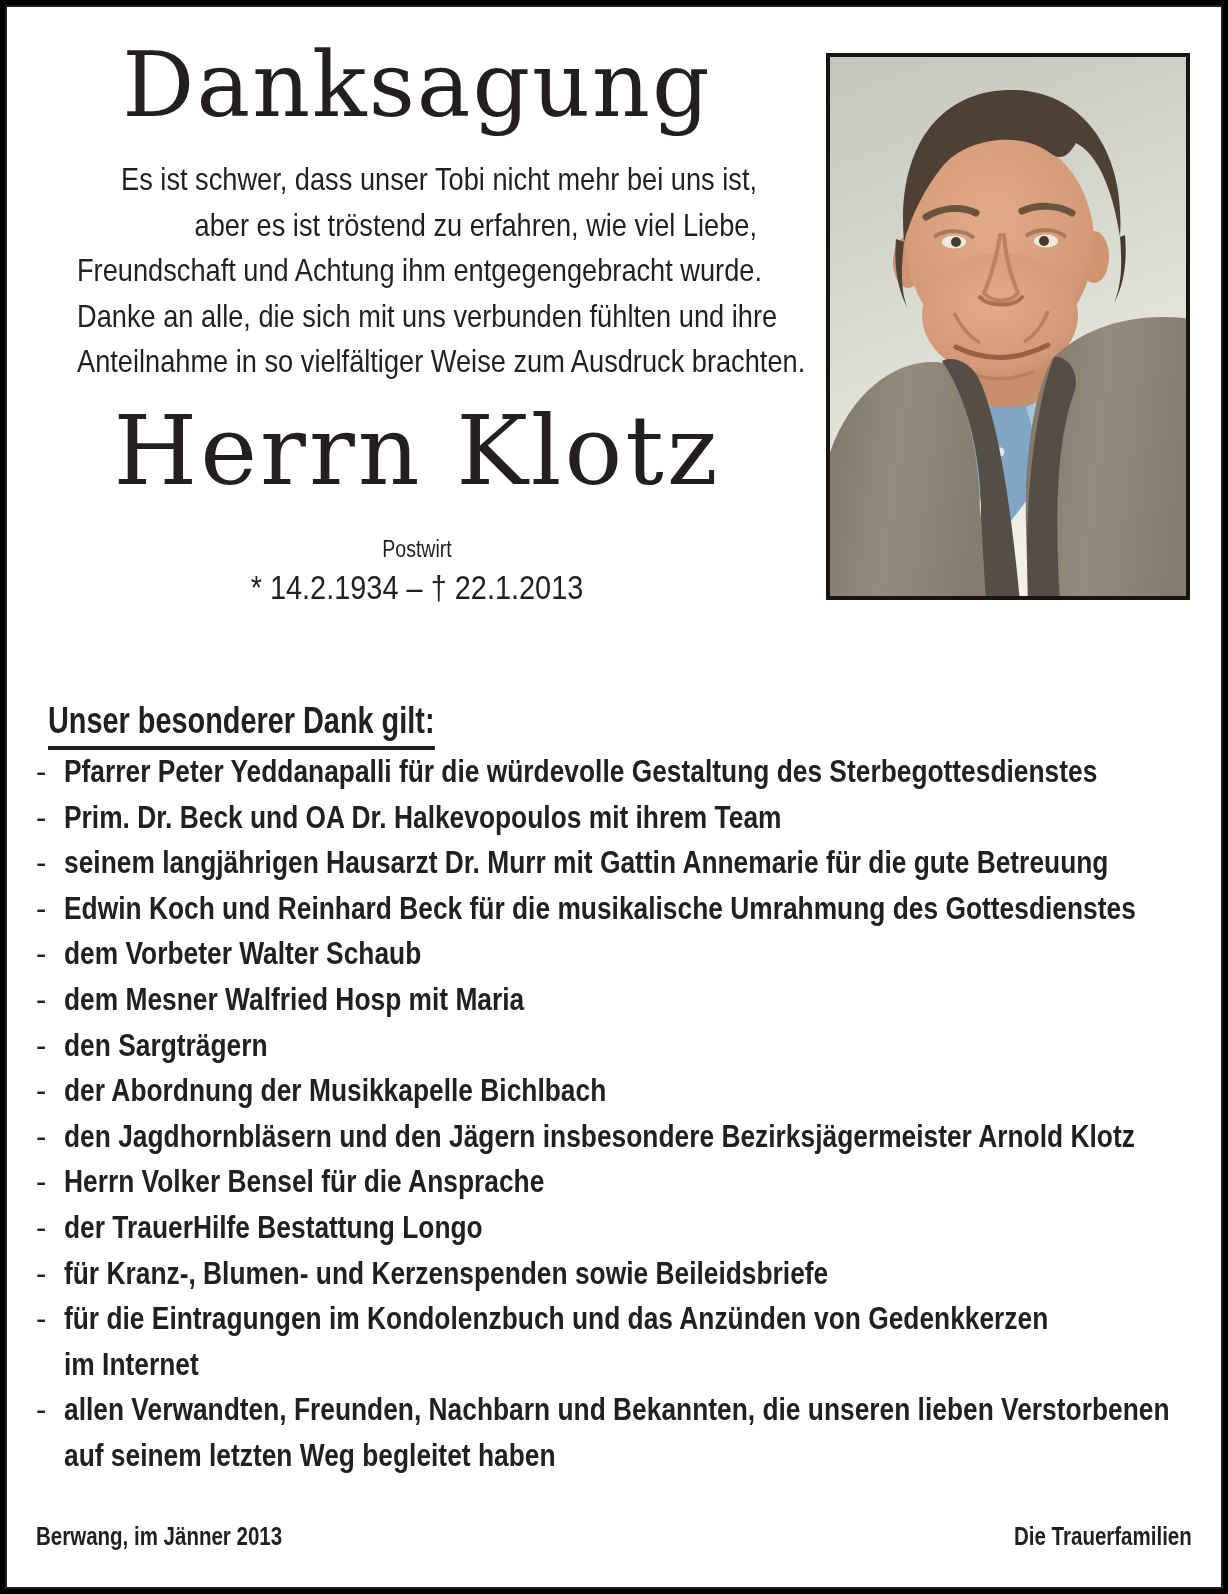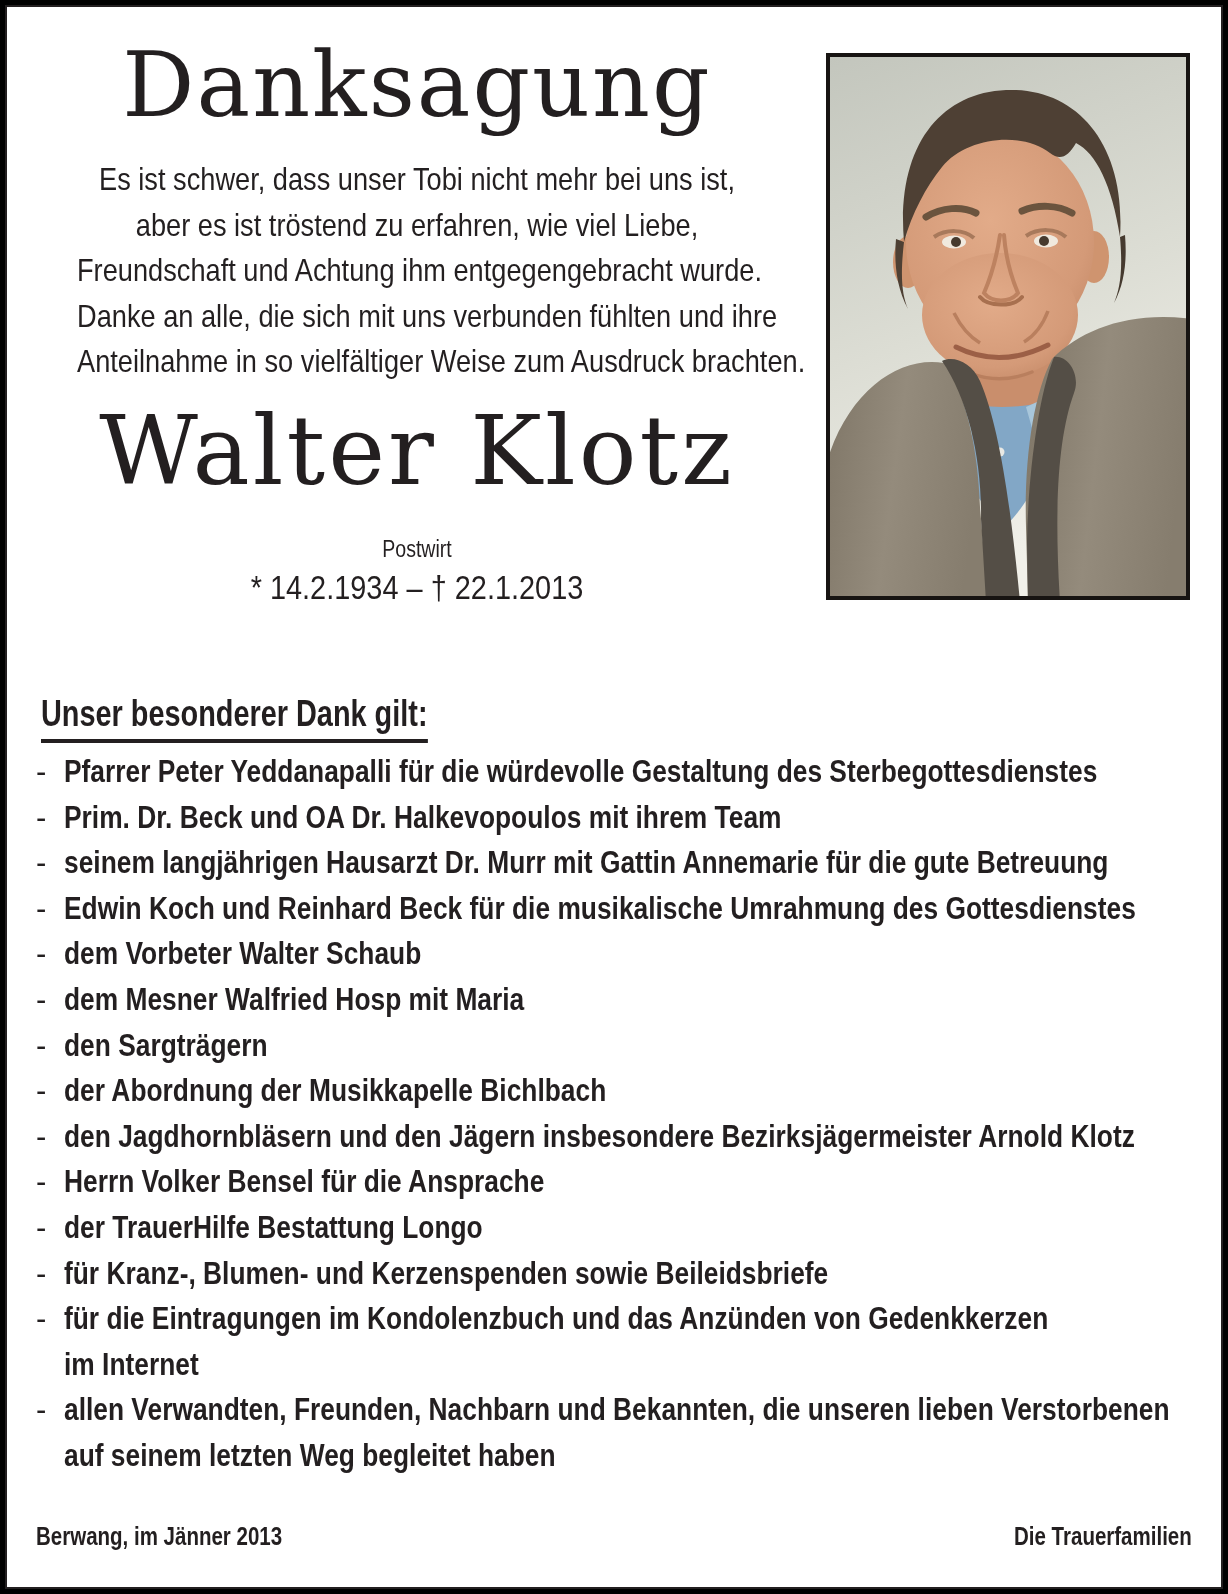--- a/index.html
+++ b/index.html
@@ -35,21 +35,21 @@
   .cond-r { display: inline-block; white-space: nowrap; transform: scaleX(0.82); transform-origin: 100% 50%; }
 
   
   .title {
     position: absolute; left: 20px; top: 26px; width: 780px;
     margin: 0; text-align: center;
     font-size: 90px; line-height: 104px;
   }
   .intro {
     position: absolute; left: 10px; top: 150px; width: 800px;
-    text-align: center;
+    text-align: right;
   }
   .intro .line {
     font-size: 32px; line-height: 45.5px;
   }
   .name {
     position: absolute; left: 20px; top: 388px; width: 780px;
     text-align: center;
     font-size: 96px; line-height: 112px;
     letter-spacing: 3px;
   }
@@ -67,21 +67,21 @@
     width: 364px; height: 547px;
     box-sizing: border-box;
     border: 4px solid #171412;
     margin: 0; padding: 0;
     background: #d9dad2;
   }
   .photo svg { display: block; width: 100%; height: 100%; }
 
   
   .thanks-heading {
-    position: absolute; left: 29px; top: 680px; margin: 5px;
+    position: absolute; left: 29px; top: 680px; margin: 12px;
     font-size: 37px; line-height: 44px; font-weight: bold;
   }
   .thanks-heading .hd {
     transform: scaleX(0.78); transform-origin: 0 50%;
     border-bottom: 4px solid #231f20;
     padding-bottom: 3px;
   }
   .thanks-list {
     position: absolute; left: 29px; top: 742px; width: 1165px;
     margin: 0; padding: 0; list-style: none;
@@ -114,21 +114,21 @@
     <h1 class="title deco">Danksagung</h1>
 
     <div class="intro">
       <span class="line cond-c">Es ist schwer, dass unser Tobi nicht mehr bei uns ist,</span>
       <span class="line cond-c">aber es ist tröstend zu erfahren, wie viel Liebe,</span>
       <span class="line cond-c">Freundschaft und Achtung ihm entgegengebracht wurde.</span>
       <span class="line cond-c">Danke an alle, die sich mit uns verbunden fühlten und ihre</span>
       <span class="line cond-c">Anteilnahme in so vielfältiger Weise zum Ausdruck brachten.</span>
     </div>
 
-    <div class="name deco">Walter Klotz</div>
+    <div class="name deco">Herrn Klotz</div>
     <div class="occupation">
       <span class="cond-c">Postwirt</span>
     </div>
     <div class="dates">
       <span class="cond-c">* 14.2.1934 – † 22.1.2013</span>
     </div>
 
     <figure class="photo">
       <svg viewBox="0 0 356 539" preserveAspectRatio="none">
         <defs>

